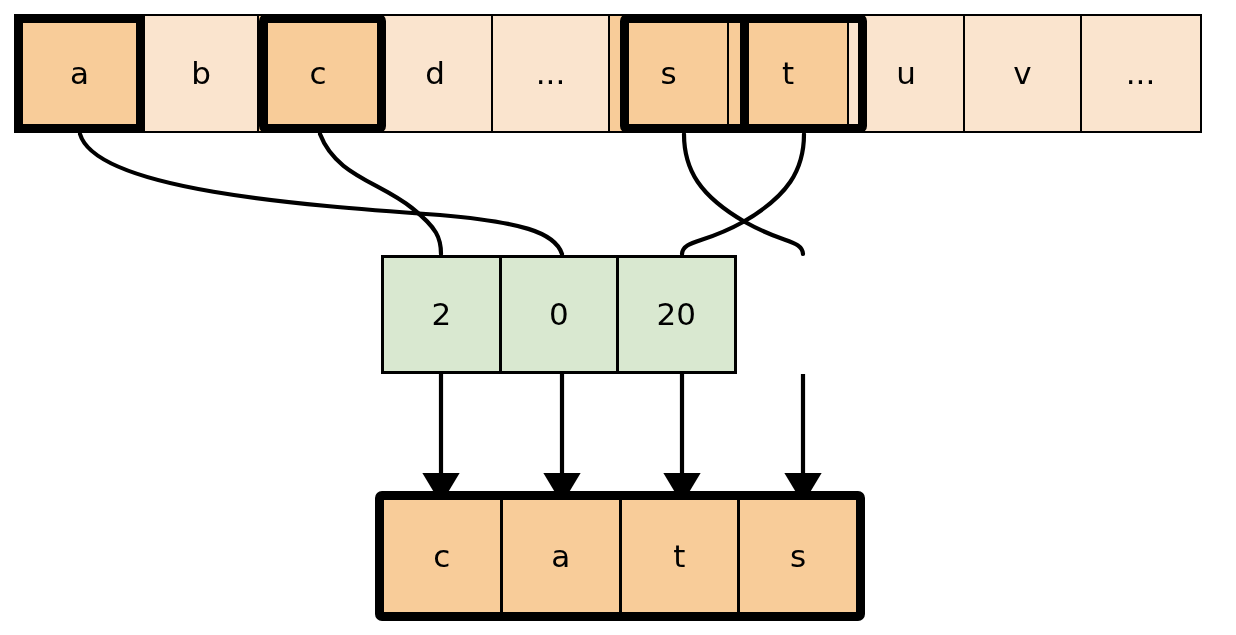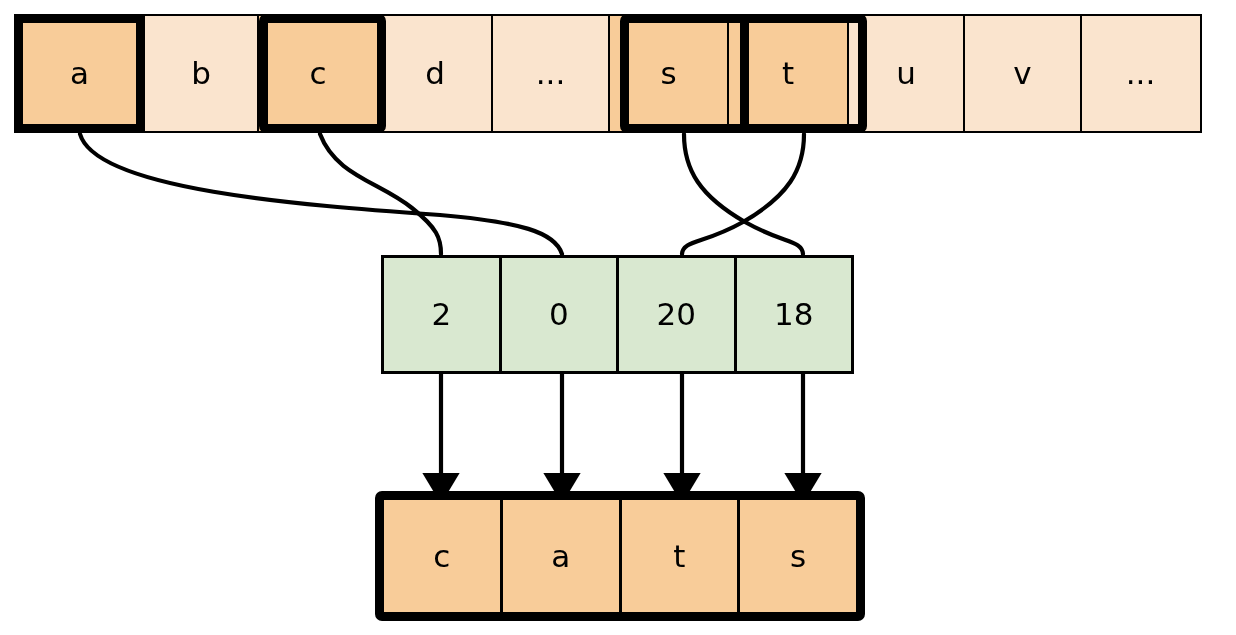--- a/index.html
+++ b/index.html
@@ -183,23 +183,20 @@
   <div class="index-row" id="index-row">
       <div class="index-cell">
         <span class="cell-label">2</span>
       </div>
       <div class="index-cell">
         <span class="cell-label">0</span>
       </div>
       <div class="index-cell">
         <span class="cell-label">20</span>
       </div>
-      <div class="index-cell">
-        <span class="cell-label">18</span>
-      </div>
     </div>
 
   <div class="word-outer" id="word-row">
       <div class="word-cell">
         <span class="cell-label">c</span>
       </div>
       <div class="word-cell">
         <span class="cell-label">a</span>
       </div>
       <div class="word-cell">

